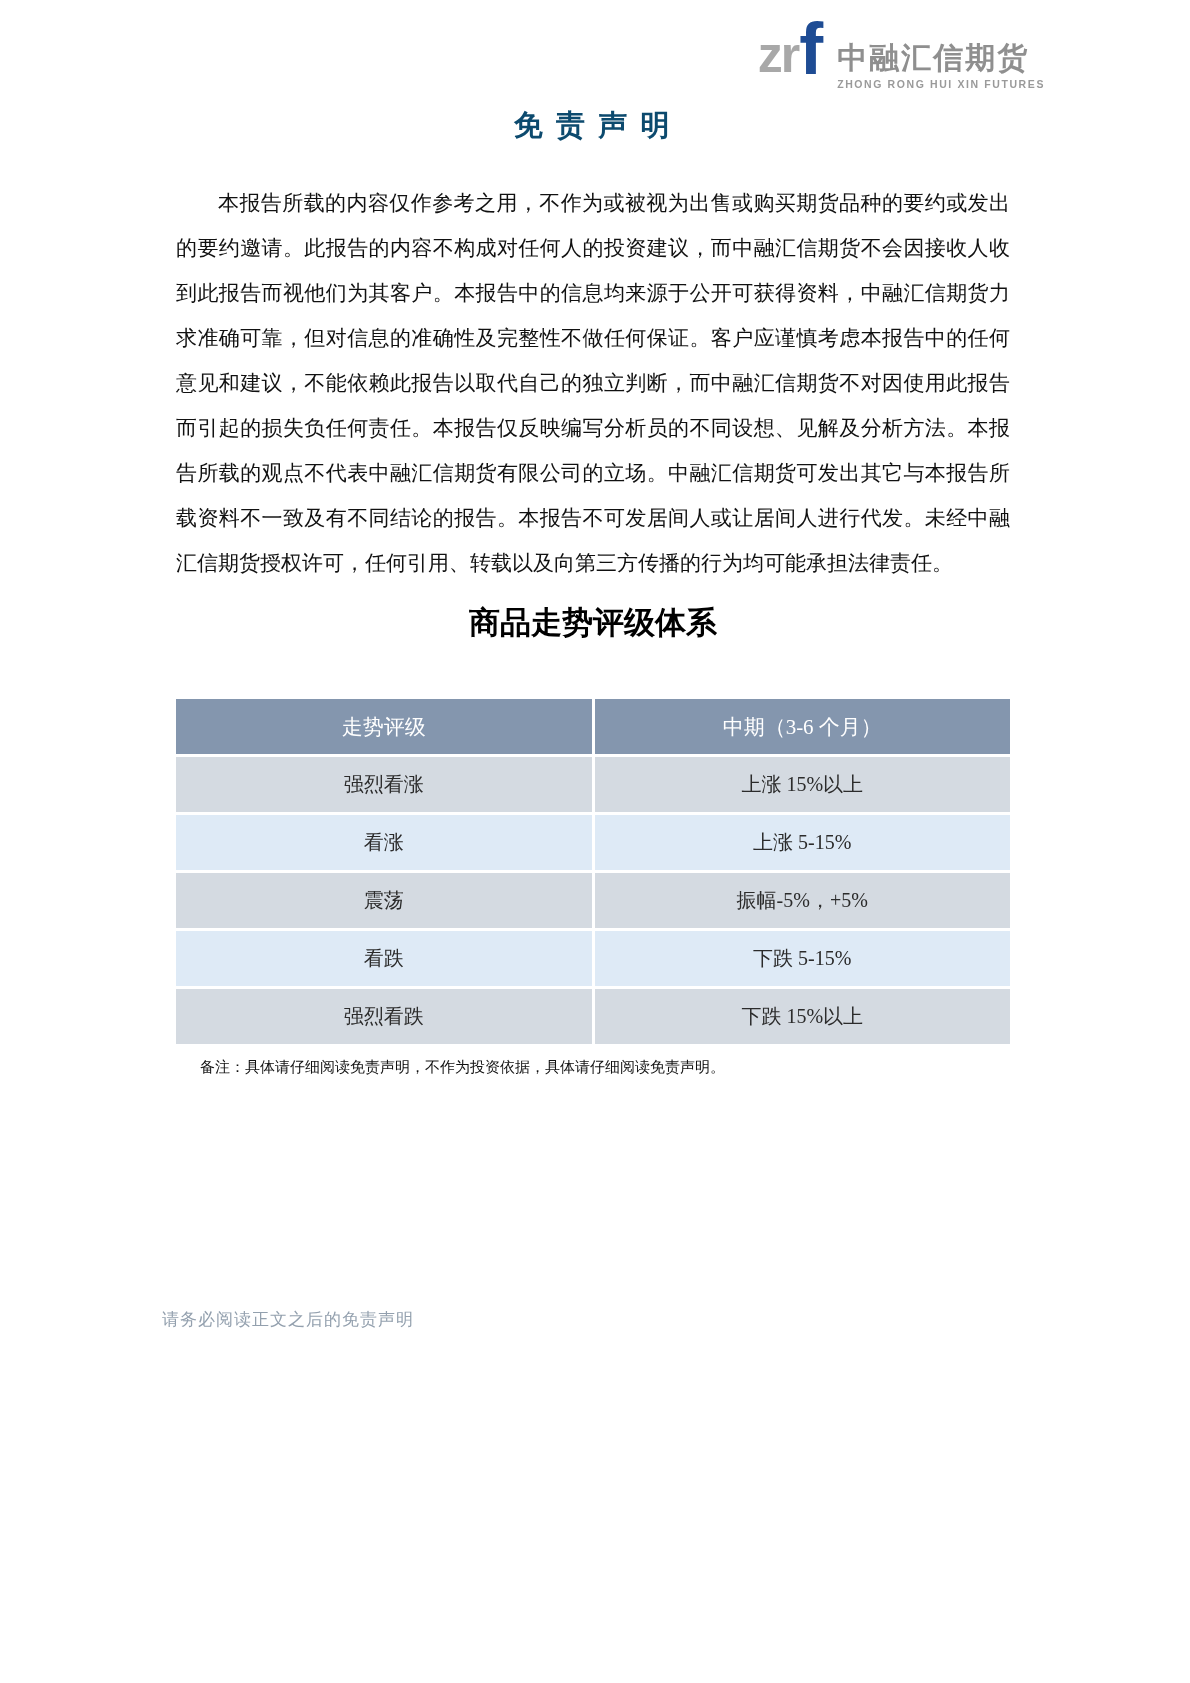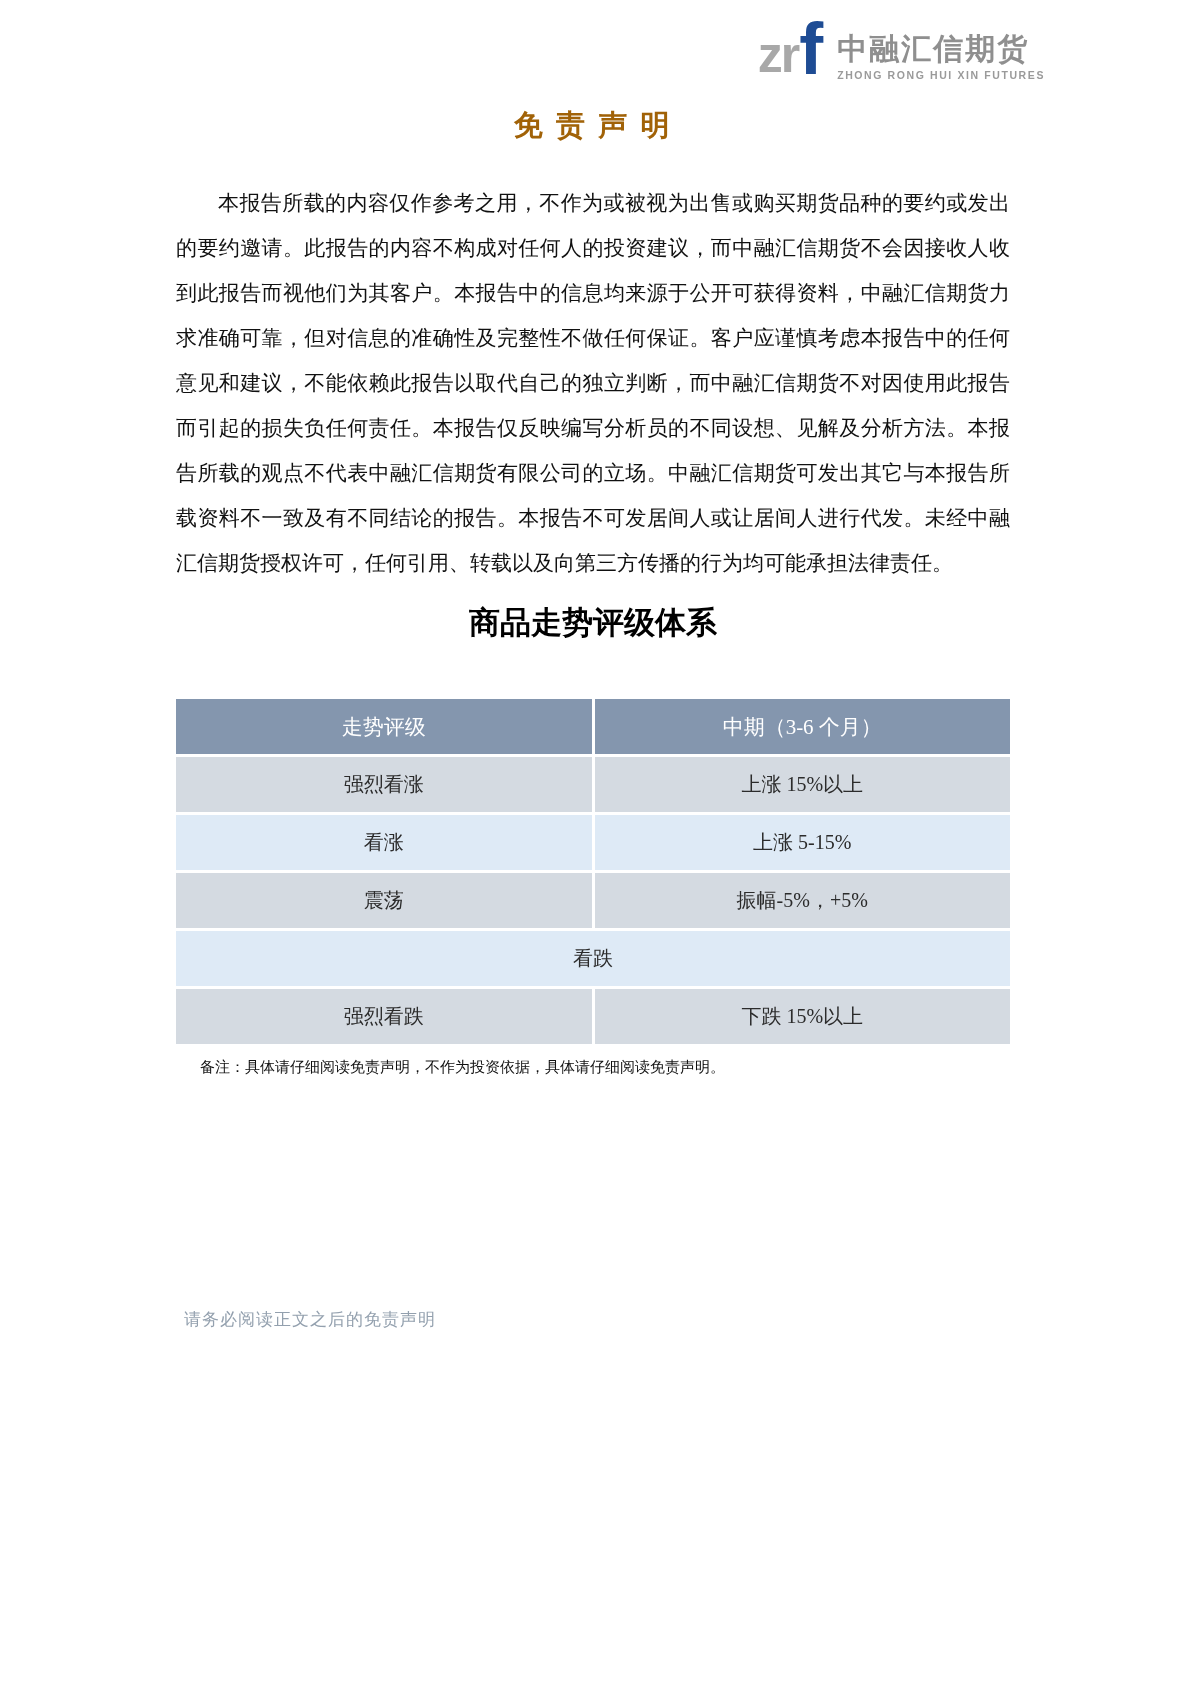--- a/index.html
+++ b/index.html
@@ -33,37 +33,37 @@
     font-size:50px; font-weight:bold; color:#a8a8a8;
     letter-spacing:-2px; line-height:0.82;
   }
   .logo-f {
     font-size:72px; font-weight:bold; color:var(--logo-blue);
     line-height:0.72; margin-left:1px;
   }
   .logo-names { display:flex; flex-direction:column; padding-top:8px; }
   .logo-cn {
     font-size:30px; font-weight:bold; color:#8f8f8f;
-    letter-spacing:2px; line-height:1.1;
+    letter-spacing:2px; line-height:1.1;margin-top:9px;
   }
   .logo-en {
     font-size:10.5px; font-weight:bold; color:#9a9a9a;
     letter-spacing:1.6px; margin-top:4px;
   }
 
   
   .content { padding:0 180px 0 176px; }
 
   .doc-title {
     margin-top:18px;
     text-align:center;
     font-size:29px;
     font-weight:bold;
     letter-spacing:3px;
-    color:#a16207;
+    color:#0c4a6e;
   }
 
   .disclaimer {
     margin-top:35px;
     font-size:21px;
     line-height:45px;
     text-align:justify;
     text-indent:2em;
     color:#111;
   }
@@ -102,21 +102,21 @@
 
   .table-note {
     margin-top:14px;
     padding-left:24px;
     font-size:15px;
     color:#111;
   }
 
   .page-footer {
     position:absolute;
-    left:184px;
+    left:162px;
     bottom:38px;
     font-size:17px;
     color:#93a0ae;
     letter-spacing:1px;
   }
 </style>
 </head>
 <body>
 
 <div class="page">
@@ -151,20 +151,21 @@
             <div class="tcell">强烈看涨</div>
             <div class="tcell">上涨 15%以上</div>
           </div><div class="trow blue">
             <div class="tcell">看涨</div>
             <div class="tcell">上涨 5-15%</div>
           </div><div class="trow gray">
             <div class="tcell">震荡</div>
             <div class="tcell">振幅-5%，+5%</div>
           </div><div class="trow blue">
             <div class="tcell">看跌</div>
+            <div class="tcell">下跌 5-15%</div>
           </div><div class="trow gray">
             <div class="tcell">强烈看跌</div>
             <div class="tcell">下跌 15%以上</div>
           </div></div>
     </div>
 
     <div class="table-note">备注：具体请仔细阅读免责声明，不作为投资依据，具体请仔细阅读免责声明。</div>
 
   </div>
 

